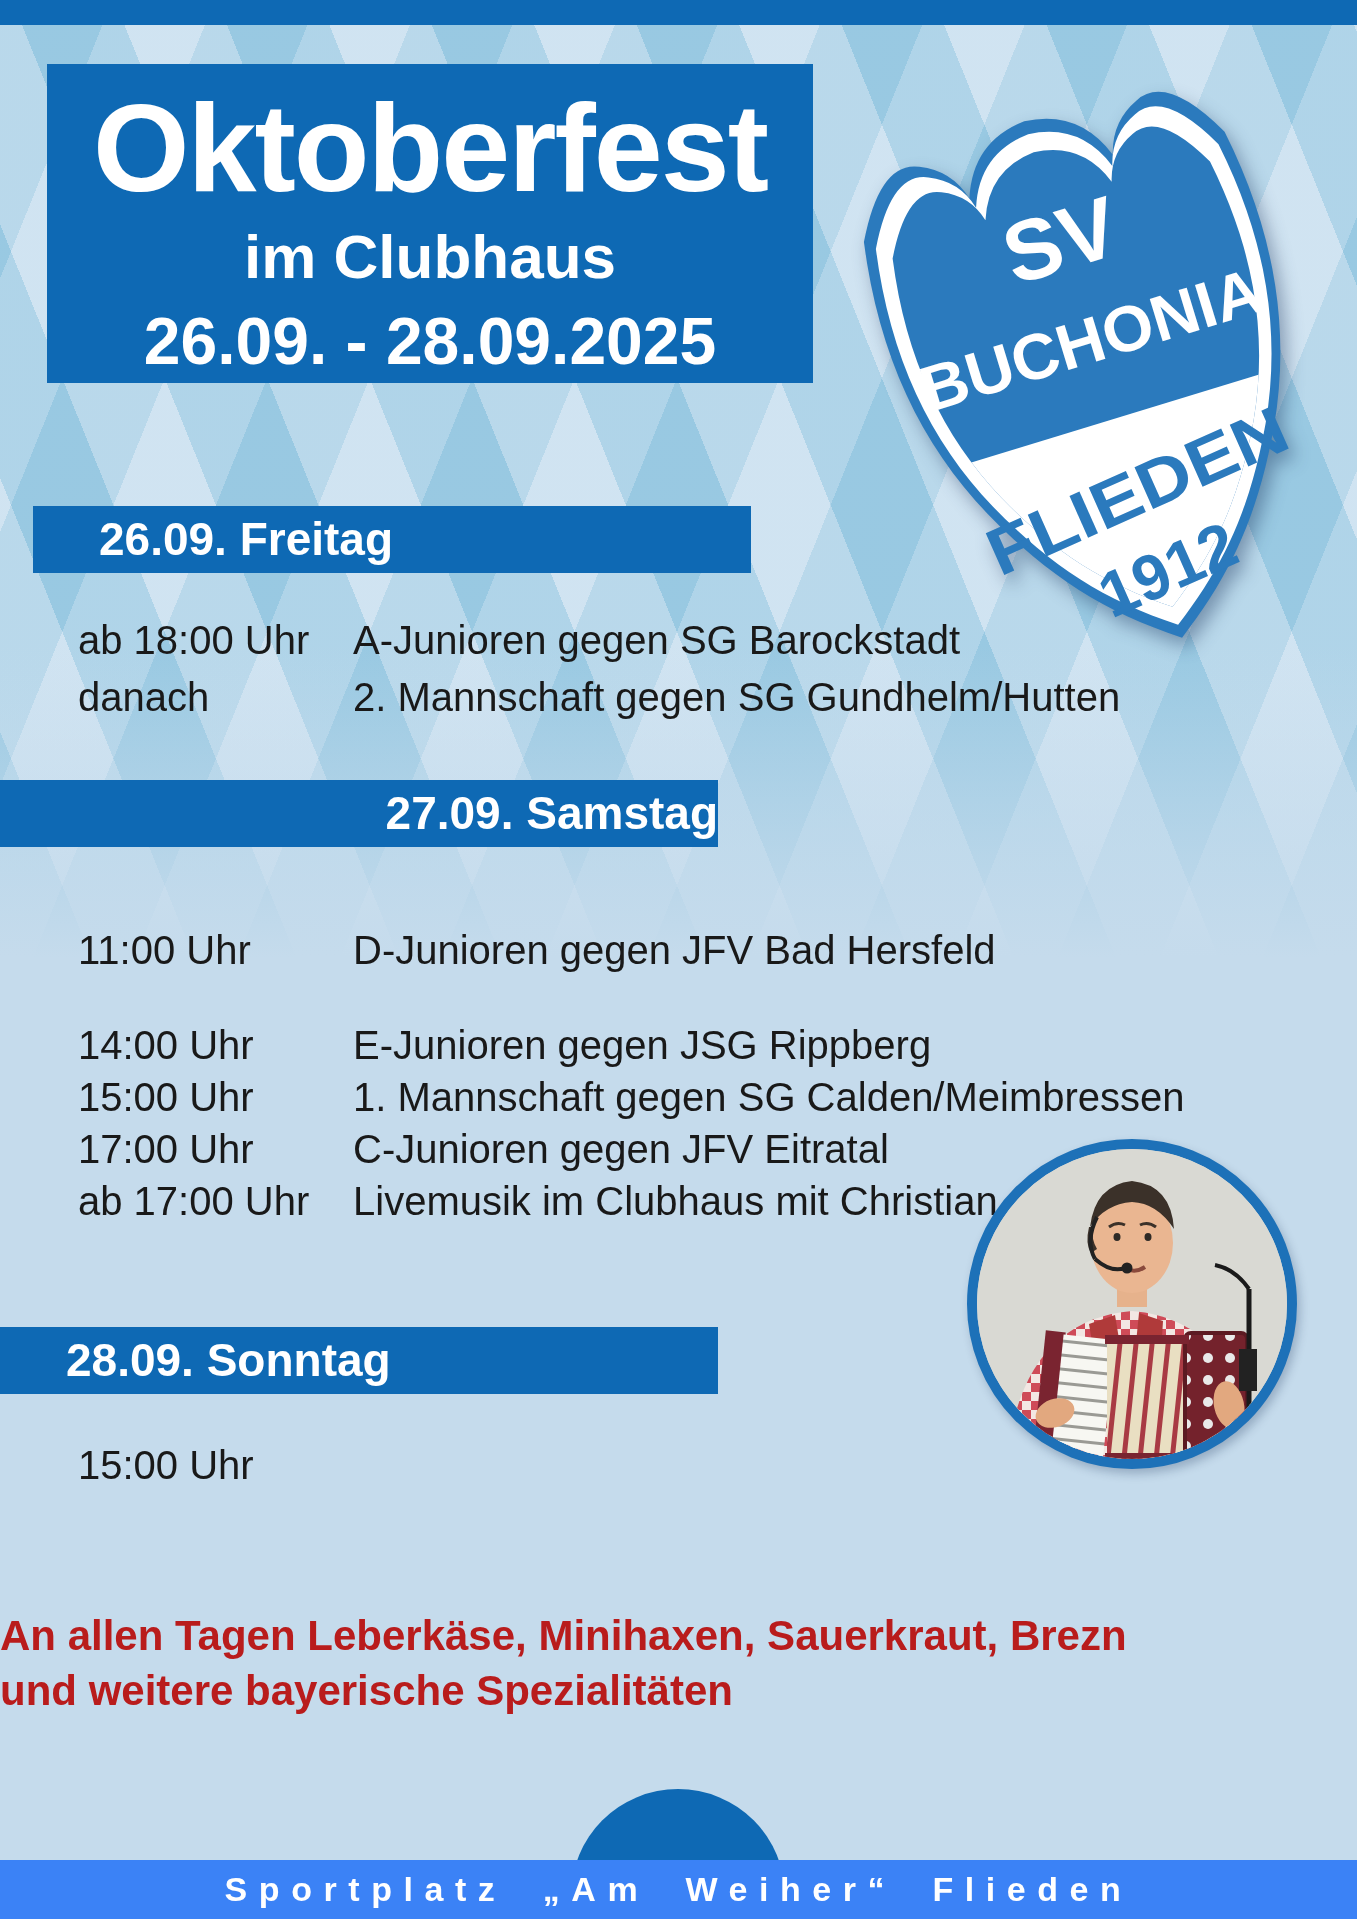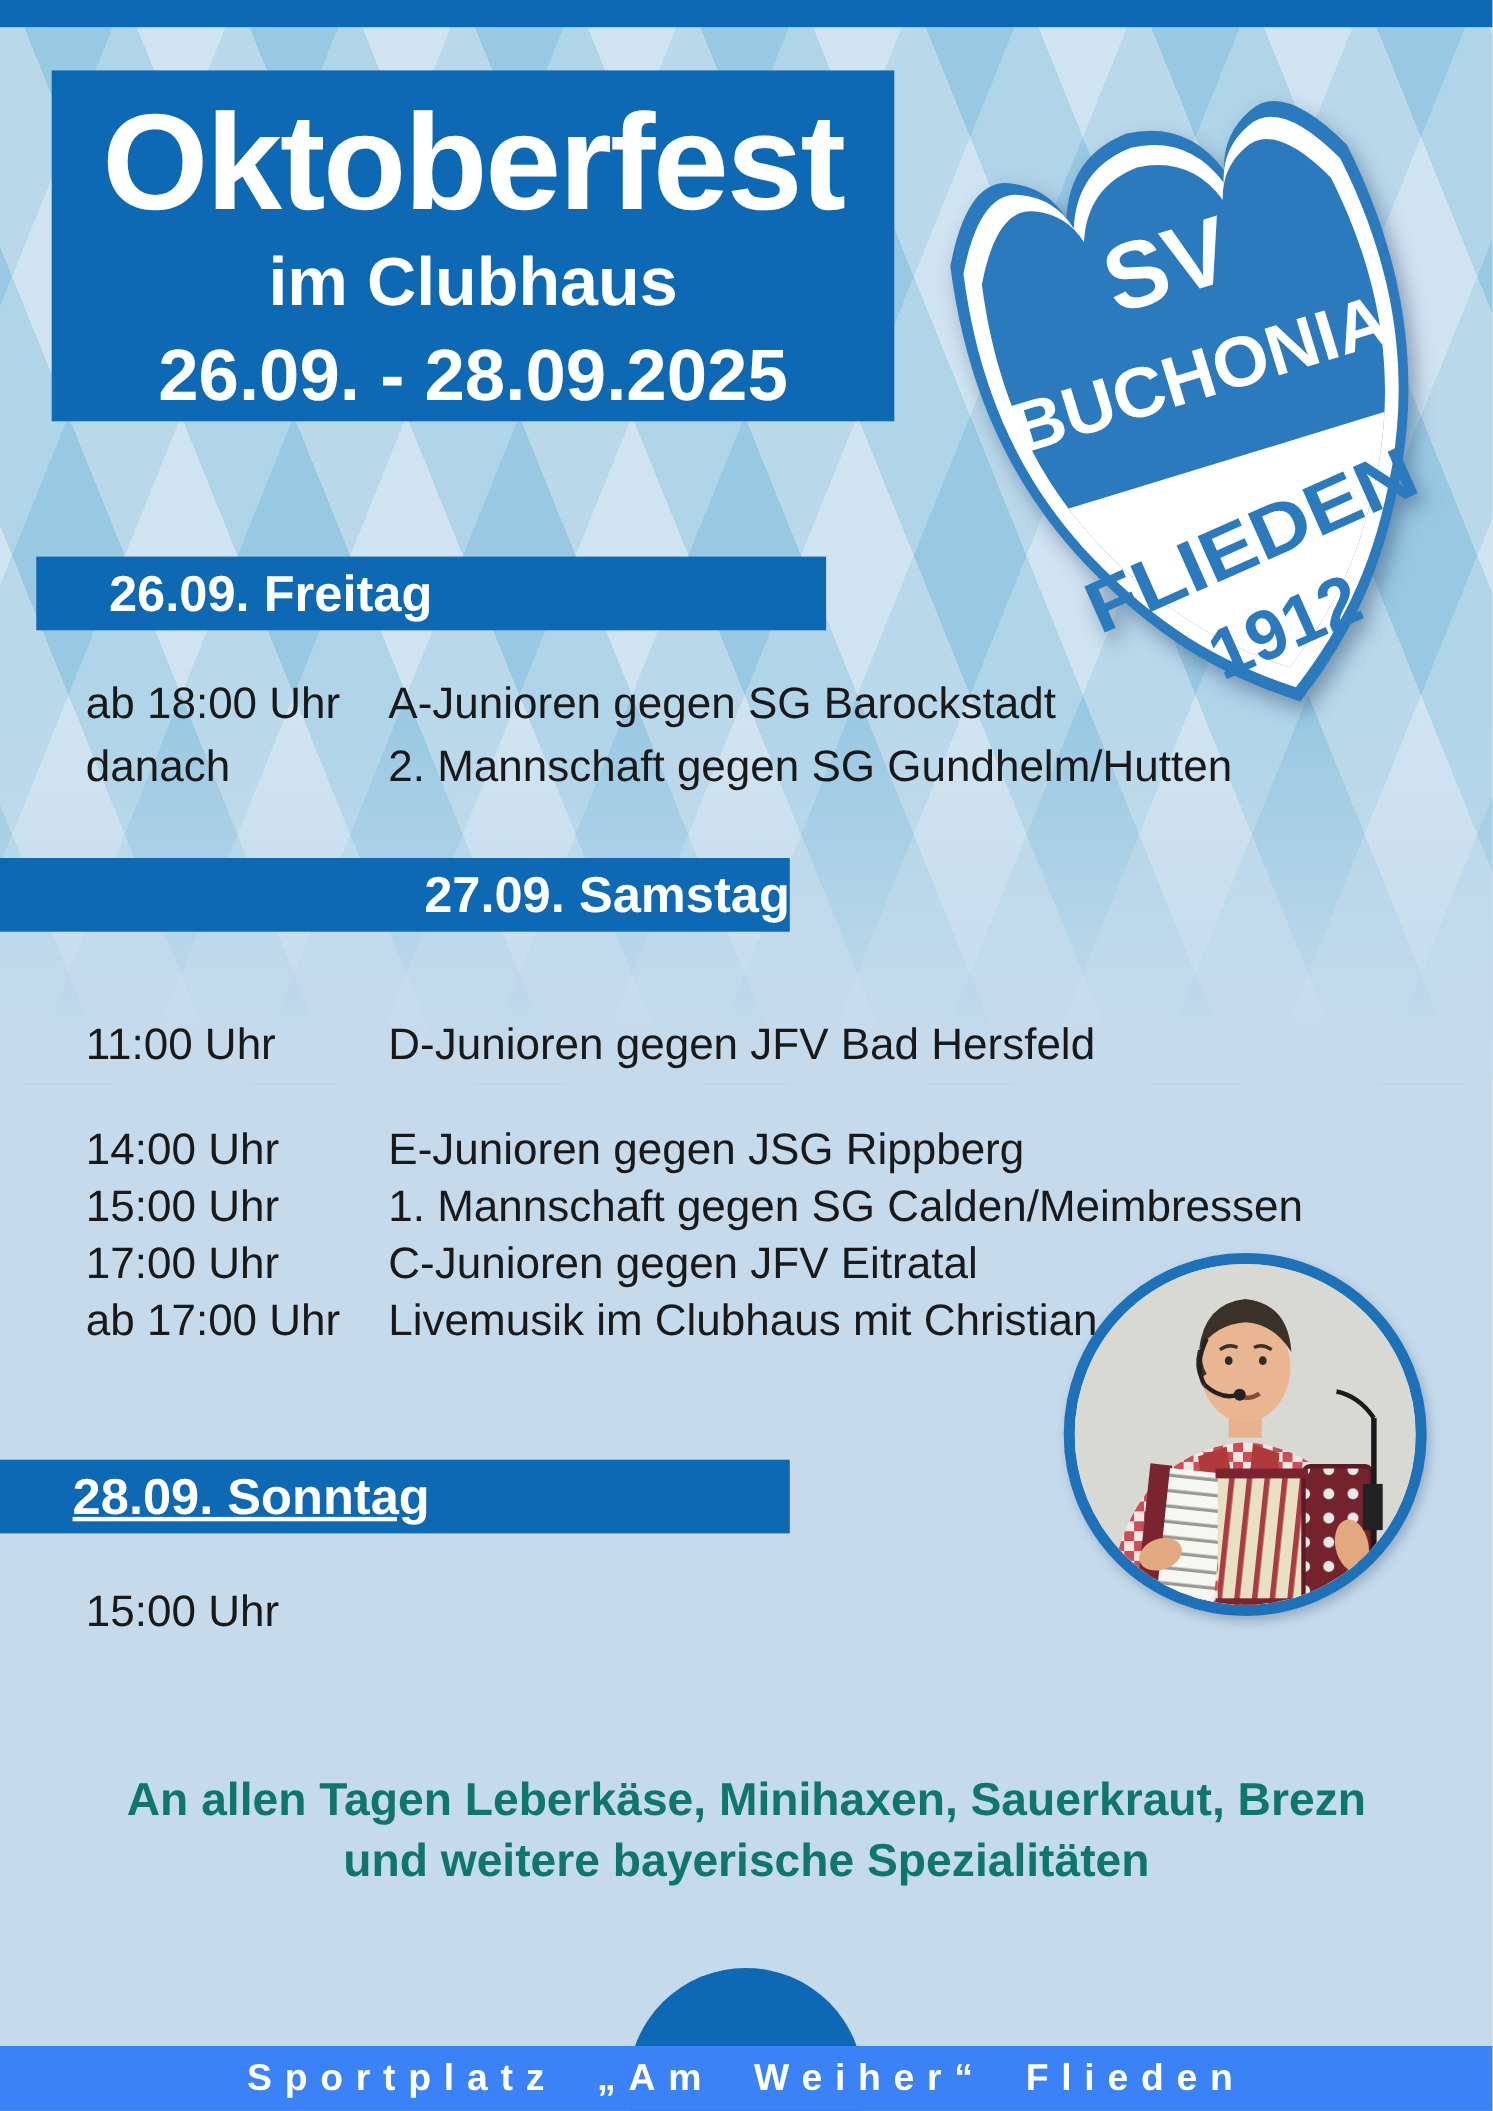--- a/index.html
+++ b/index.html
@@ -26,35 +26,35 @@
 
   
   .crest{position:absolute;left:800px;top:8px;width:600px;height:744px;
     filter:drop-shadow(6px 9px 9px rgba(10,35,75,0.38));}
 
   
   .day-bar{position:absolute;left:0;width:718px;height:67px;background:#0e69b4;
     color:#fff;font-size:46px;font-weight:bold;line-height:67px;padding-left:66px;box-sizing:border-box;}
   .bar-freitag{top:506px;margin-left:33px;}
   .bar-samstag{top:780px;text-align:right;}
-  .bar-sonntag{top:1327px;text-decoration:underline;}
+  .bar-sonntag{top:1327px;}
 
   
   .row{position:absolute;left:0;width:1357px;height:48px;color:#191919;font-size:40px;line-height:48px;padding-left:32px;}
   .row .time{position:absolute;left:78px;white-space:nowrap;}
   .row .event{position:absolute;left:353px;white-space:nowrap;}
 
   
   .photo{position:absolute;left:967px;top:1139px;width:310px;height:310px;border-radius:50%;
     border:10px solid #1d71b8;box-sizing:content-box;overflow:hidden;background:#d9d9d3;
     box-shadow:3px 5px 10px rgba(10,35,75,0.25);}
   .photo svg{display:block;}
 
   
-  .food{position:absolute;left:0;width:1357px;text-align:center;color:#0f766e;
+  .food{position:absolute;left:0;width:1357px;color:#b91c1c;
     font-size:42px;font-weight:bold;line-height:46px;}
   .food-1{top:1613px;}
   .food-2{top:1668px;}
 
   
   .footer-dome{position:absolute;left:571px;top:1789px;width:214px;height:214px;border-radius:50%;background:#0e69b4;}
   .footer-bar{position:absolute;left:0;top:1860px;width:1357px;height:59px;background:#3b82f6;
     color:#fff;text-align:center;font-size:34px;font-weight:bold;line-height:59px;
     letter-spacing:0.34em;word-spacing:0.45em;}
 </style>

